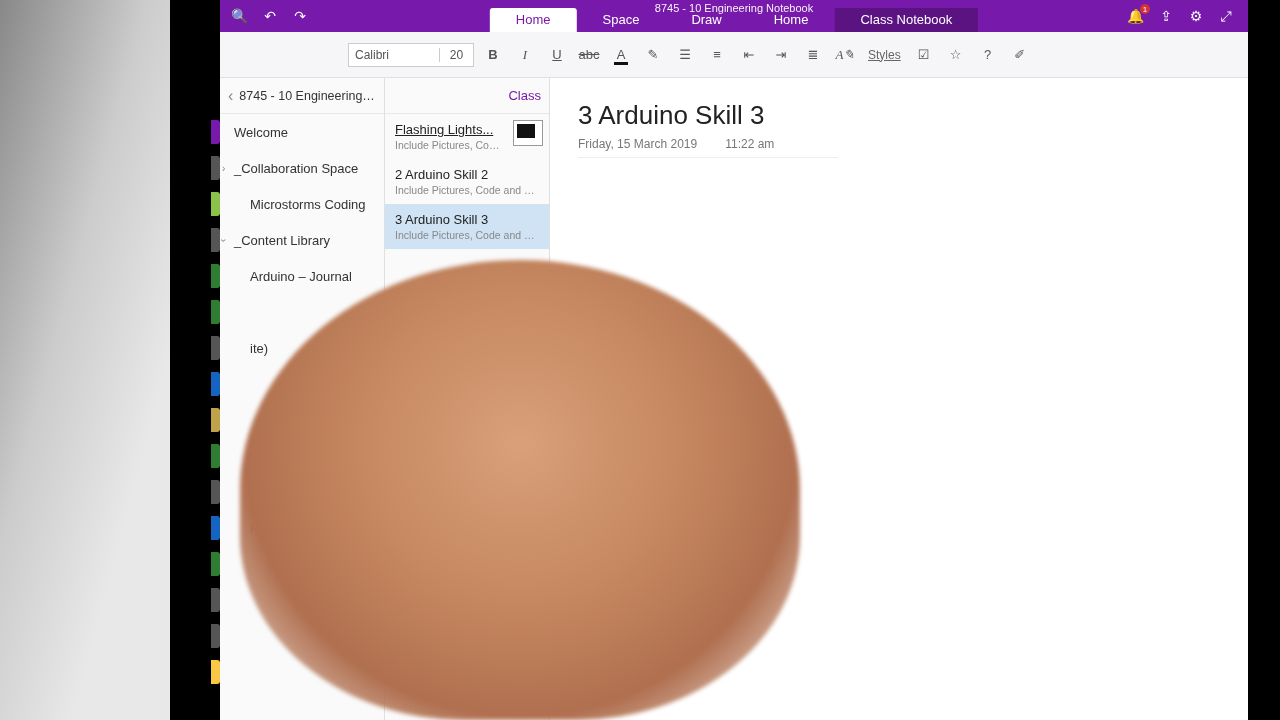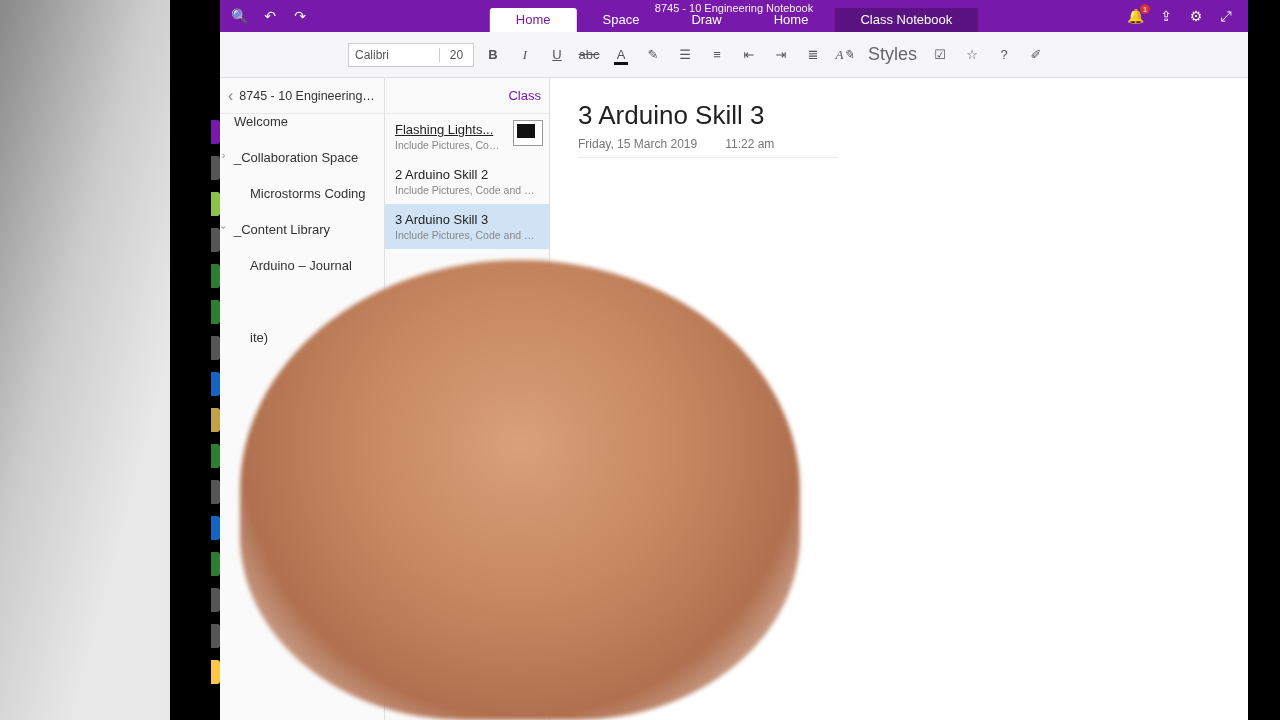--- a/index.html
+++ b/index.html
@@ -26,36 +26,36 @@
   .font-box { display: flex; border: 1px solid #ccc; background: #fff; height: 24px; align-items: center; margin-left: 120px; }
   .font-name { width: 90px; padding: 0 6px; font-size: 12px; color: #555; }
   .font-size { width: 34px; border-left: 1px solid #ccc; text-align: center; font-size: 12px; color: #555; }
   .rbtn { width: 26px; height: 26px; display: flex; align-items: center; justify-content: center; color: #555; font-size: 13px; cursor: pointer; }
   .rbtn.b { font-weight: 700; }
   .rbtn.i { font-style: italic; font-family: serif; }
   .rbtn.u { text-decoration: underline; }
   .fontcolor { position: relative; }
   .fontcolor::after { content: ""; position: absolute; bottom: 3px; left: 6px; right: 6px; height: 3px; background: #111; }
   .spacer { flex: 1; }
-  .styles-label { font-size: 18px; color: #666; margin: 0 4px; }
+  .styles-label { font-size: 12px; color: #666; margin: 0 4px; text-decoration: underline; }
 
   
   .body { flex: 1; display: flex; min-height: 0; }
   .col-sections { width: 165px; border-right: 1px solid #e0e0e0; background: #fafafa; display: flex; flex-direction: column; }
   .col-pages { width: 165px; border-right: 1px solid #e0e0e0; background: #fafafa; }
   .col-canvas { flex: 1; background: #fff; padding: 22px 28px; }
 
   
   .nav-head { height: 36px; display: flex; align-items: center; padding: 0 8px; border-bottom: 1px solid #e8e8e8; gap: 6px; }
   .back-ch { font-size: 16px; color: #888; cursor: pointer; }
   .nb-title { flex: 1; font-size: 12.5px; color: #333; white-space: nowrap; overflow: hidden; text-overflow: ellipsis; }
   .edit-link { font-size: 13px; color: #7719aa; cursor: pointer; }
 
   
-  .sec { height: 36px; display: flex; padding-left: 14px; font-size: 13px; color: #333; position: relative; cursor: pointer; }
+  .sec { height: 36px; display: flex; align-items: center; padding-left: 14px; font-size: 13px; color: #333; position: relative; cursor: pointer; }
   .sec.sub { padding-left: 30px; }
   .sec .chev { position: absolute; left: 2px; font-size: 10px; color: #888; }
   .sec .chev.open { transform: rotate(90deg); }
   .tick { position: absolute; left: -9px; top: 6px; width: 9px; height: 24px; border-radius: 0 3px 3px 0; }
 
   
   .page { padding: 8px 10px; border-bottom: 0; cursor: pointer; position: relative; }
   .page .pt { font-size: 13px; color: #222; white-space: nowrap; overflow: hidden; text-overflow: ellipsis; }
   .page .ps { font-size: 10.5px; color: #888; white-space: nowrap; overflow: hidden; text-overflow: ellipsis; margin-top: 2px; }
   .page.sel { background: #cfe3f5; }

